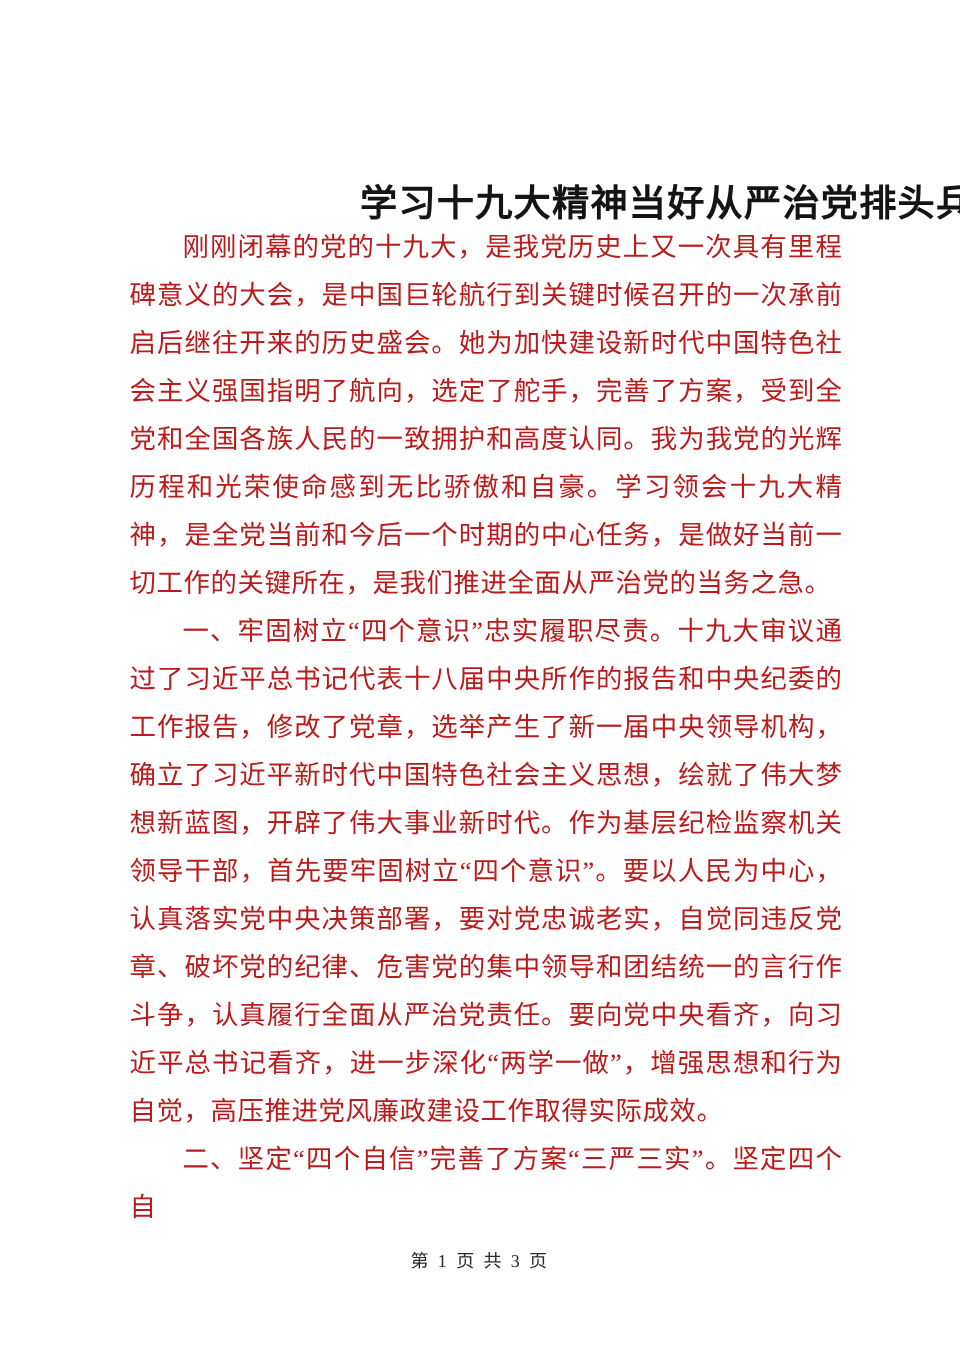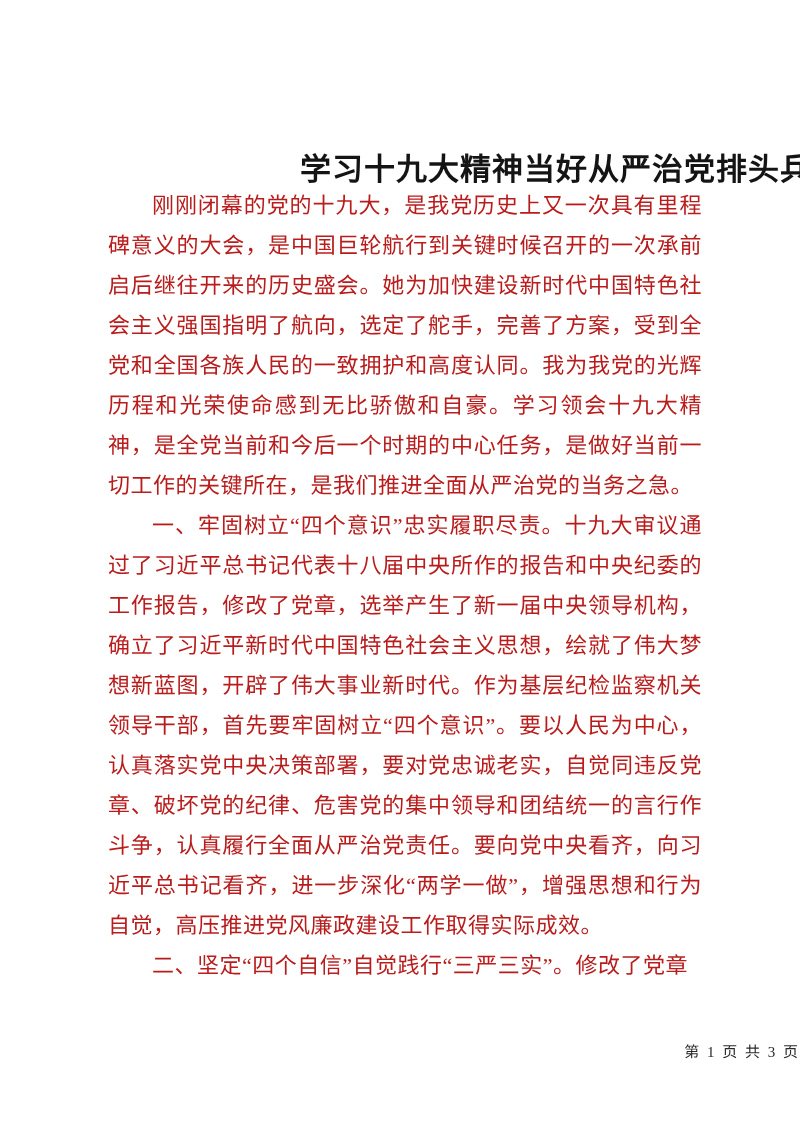--- a/index.html
+++ b/index.html
@@ -44,35 +44,35 @@
     text-indent: 2em;
     color: #b91c1c;
     letter-spacing: 0.5px;
     word-break: break-all;
   }
   .doc-footer {
     position: absolute;
     top: 1040px;
     left: 0;
     width: 100%;
-    text-align: right;
+    text-align: center;
     font-size: 15px;
     line-height: 24px;
     color: #2a2a2a;
     letter-spacing: 2px;
   }
 </style>
 </head>
 <body>
 
 <div class="page">
 
   <h1 class="doc-title">学习十九大精神当好从严治党排头兵</h1>
 
   <div class="doc-body">
     <p class="doc-paragraph">刚刚闭幕的党的十九大，是我党历史上又一次具有里程碑意义的大会，是中国巨轮航行到关键时候召开的一次承前启后继往开来的历史盛会。她为加快建设新时代中国特色社会主义强国指明了航向，选定了舵手，完善了方案，受到全党和全国各族人民的一致拥护和高度认同。我为我党的光辉历程和光荣使命感到无比骄傲和自豪。学习领会十九大精神，是全党当前和今后一个时期的中心任务，是做好当前一切工作的关键所在，是我们推进全面从严治党的当务之急。</p>
     <p class="doc-paragraph">一、牢固树立“四个意识”忠实履职尽责。十九大审议通过了习近平总书记代表十八届中央所作的报告和中央纪委的工作报告，修改了党章，选举产生了新一届中央领导机构，确立了习近平新时代中国特色社会主义思想，绘就了伟大梦想新蓝图，开辟了伟大事业新时代。作为基层纪检监察机关领导干部，首先要牢固树立“四个意识”。要以人民为中心，认真落实党中央决策部署，要对党忠诚老实，自觉同违反党章、破坏党的纪律、危害党的集中领导和团结统一的言行作斗争，认真履行全面从严治党责任。要向党中央看齐，向习近平总书记看齐，进一步深化“两学一做”，增强思想和行为自觉，高压推进党风廉政建设工作取得实际成效。</p>
-    <p class="doc-paragraph">二、坚定“四个自信”自觉践行“三严三实”。修改了党章</p>
+    <p class="doc-paragraph">二、坚定“四个自信”完善了方案“三严三实”。坚定四个自</p>
   </div>
 
   <div class="doc-footer">第 1 页 共 3 页</div>
 
 </div>
 
 </body></html>

